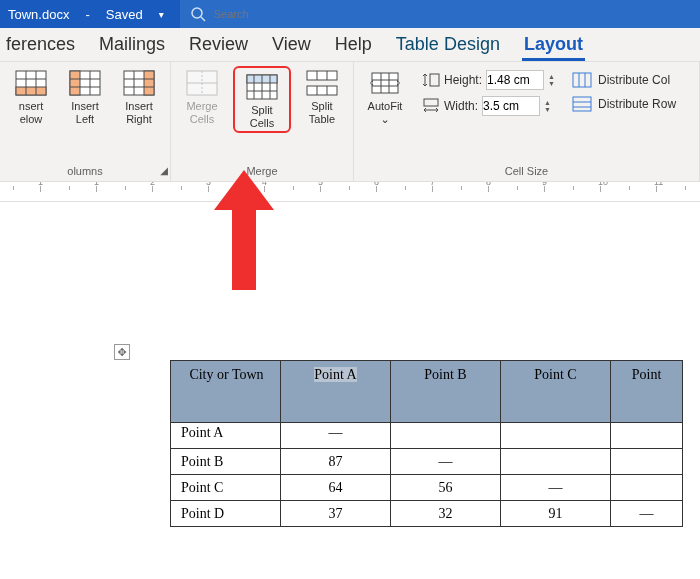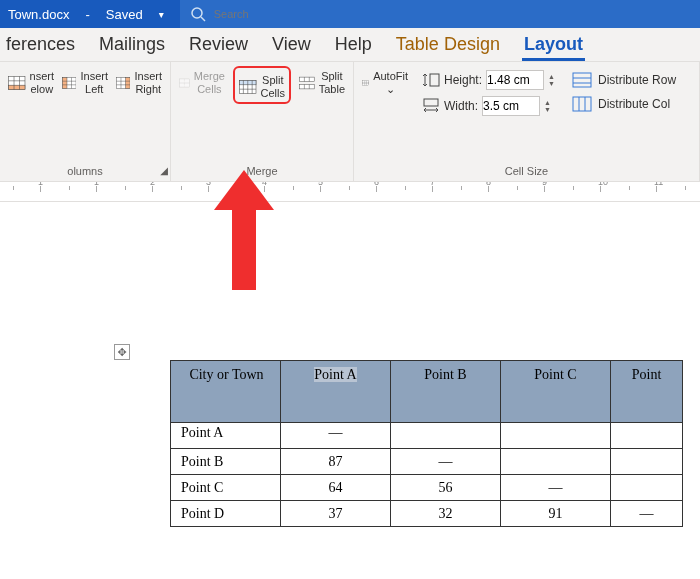--- a/index.html
+++ b/index.html
@@ -14,21 +14,21 @@
   .tabs { height: 34px; background:#f3f2f1; border-bottom:1px solid #e1dfdd; display:flex; align-items:flex-end; padding:0 4px; gap:20px; color:#323130; font-size:18px;}
   .tab { padding:6px 2px; cursor:pointer; }
   .tab.active { color:#185abd; font-weight:600; border-bottom:3px solid #185abd; padding-bottom:3px;}
 
   .ribbon { height:120px; background:#f3f2f1; display:flex; border-bottom:1px solid #e1dfdd; }
   .group { border-right:1px solid #e1dfdd; display:flex; flex-direction:column; padding:4px 8px 2px; }
   .group .buttons { display:flex; gap:8px; flex:1; align-items:flex-start;}
   .group .label { text-align:center; font-size:11px; color:#605e5c; padding:2px 0; position:relative;}
   .group .launcher { position:absolute; right:-6px; top:2px; font-size:10px; color:#605e5c;}
 
-  .rb-btn { display:flex; flex-direction:row; align-items:center; width:46px; gap:4px; cursor:pointer; padding-top:4px;}
+  .rb-btn { display:flex; flex-direction:column; align-items:center; width:46px; gap:4px; cursor:pointer; padding-top:4px;}
   .rb-btn .ico { width:32px; height:26px; }
   .rb-btn .lbl { font-size:11px; text-align:center; line-height:1.15; color:#323130;}
   .rb-btn.disabled { opacity:0.45; cursor:default;}
   .highlight-box { border:2px solid #ef2e2e; border-radius:6px; padding:2px 4px;}
 
   .cellsize-fields { display:flex; flex-direction:column; gap:6px; padding-top:4px; font-size:12px; color:#323130;}
   .csrow { display:flex; align-items:center; gap:4px;}
   .csrow .iconbox{ width:18px; height:16px;}
   .csrow input { width:58px; height:20px; border:1px solid #c8c6c4; padding:0 0; font-size:12px;}
   .spin { width:10px; display:flex; flex-direction:column; font-size:7px; color:#605e5c; line-height:1;}
@@ -79,21 +79,21 @@
     <input placeholder="Search" style="">
   </div>
 </div>
 
 <div class="tabs">
   <div class="tab">ferences</div>
   <div class="tab">Mailings</div>
   <div class="tab">Review</div>
   <div class="tab">View</div>
   <div class="tab">Help</div>
-  <div class="tab" style="color:#a16207">Table Design</div>
+  <div class="tab" style="color:#0c4a6e">Table Design</div>
   <div class="tab active">Layout</div>
 </div>
 
 <div class="ribbon">
 
   <div class="group">
     <div class="buttons">
       <div class="rb-btn">
         <svg class="ico" viewBox="0 0 32 26">
             <rect x="1" y="1" width="30" height="24" fill="#fff" stroke="#4a4a4a"></rect>
@@ -203,32 +203,32 @@
           <div class="spin">
               <span>▲</span>
               <span>▼</span>
             </div>
         </div>
       </div>
       <div class="dist">
         <div class="row">
           <svg class="ico" viewBox="0 0 20 16">
               <rect x="1" y="1" width="18" height="14" fill="none" stroke="#3a7bd5"></rect>
-              <line x1="1" y1="6" x2="19" y2="6" stroke="#3a7bd5"></line>
-              <line x1="1" y1="11" x2="19" y2="11" stroke="#3a7bd5"></line>
-            </svg>
-          <span>Distribute Row</span>
+              <line x1="7" y1="1" x2="7" y2="15" stroke="#3a7bd5"></line>
+              <line x1="13" y1="1" x2="13" y2="15" stroke="#3a7bd5"></line>
+            </svg>
+          <span>Distribute Col</span>
         </div>
         <div class="row">
           <svg class="ico" viewBox="0 0 20 16">
               <rect x="1" y="1" width="18" height="14" fill="none" stroke="#3a7bd5"></rect>
-              <line x1="7" y1="1" x2="7" y2="15" stroke="#3a7bd5"></line>
-              <line x1="13" y1="1" x2="13" y2="15" stroke="#3a7bd5"></line>
-            </svg>
-          <span>Distribute Col</span>
+              <line x1="1" y1="6" x2="19" y2="6" stroke="#3a7bd5"></line>
+              <line x1="1" y1="11" x2="19" y2="11" stroke="#3a7bd5"></line>
+            </svg>
+          <span>Distribute Row</span>
         </div>
       </div>
     </div>
     <div class="label">Cell Size</div>
   </div>
 </div>
 
 <div class="ruler">
   <div class="ruler-track" id="ruler-track">
       <div class="ruler-seg"></div>

